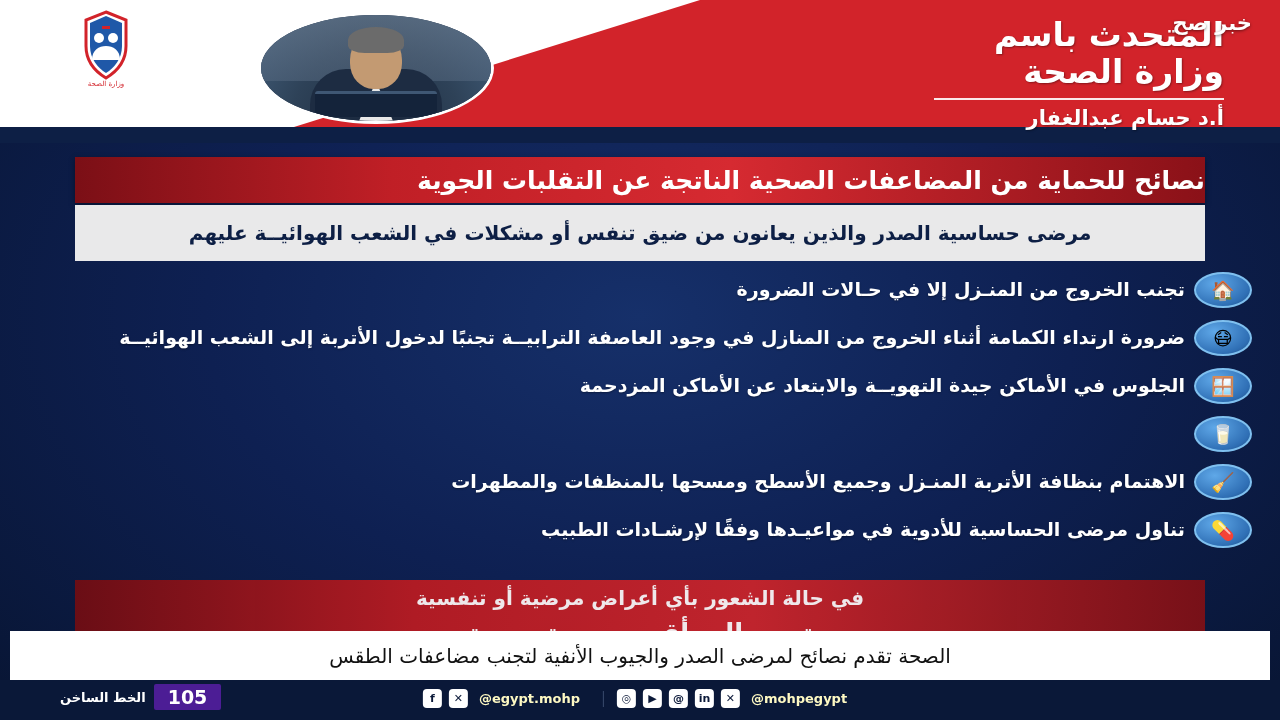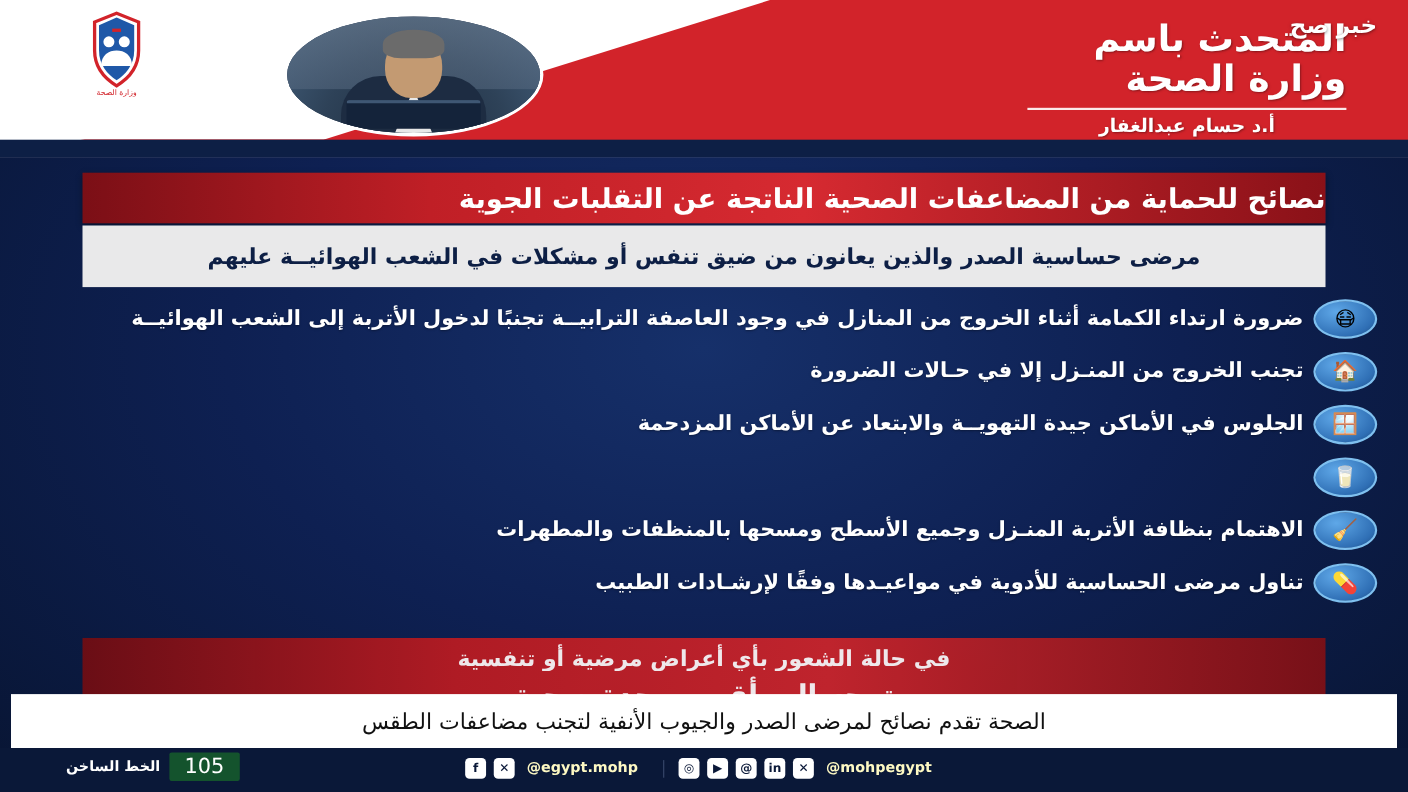--- a/index.html
+++ b/index.html
@@ -113,23 +113,22 @@
   .h-title2 {
     font-size: 33px; font-weight: bold;
     margin-top: 2px;
     text-shadow: 1px 1px 2px rgba(0,0,0,.35);
   }
   .h-divider {
     width: 290px; height: 2px; background: #ffffff;
     margin: 9px 0 7px auto; opacity: .9;
   }
   .h-name {
-    font-size: 17px; font-weight: bold;
+    font-size: 21px; font-weight: bold;
     text-shadow: 1px 1px 2px rgba(0,0,0,.35);
-    text-align: center;
   }
 
   
   .watermark {
     position: absolute; top: 11px; right: 28px;
     color: #ffffff; font-size: 21px; font-weight: bold;
     letter-spacing: 1px; z-index: 30;
     text-shadow: 0 1px 3px rgba(0,0,0,.5);
   }
 
@@ -231,22 +230,22 @@
     position: absolute; left: 0; bottom: 0;
     width: 1280px; height: 40px;
     background: #0a1838;
     z-index: 15;
   }
   .hotline {
     position: absolute; left: 60px; top: 4px;
     display: flex; align-items: center; gap: 8px;
   }
   .hotline .num {
-    background: #14532d; color: #ffffff;
-    font-size: 19px; font-weight: normal;
+    background: #4c1d95; color: #ffffff;
+    font-size: 19px; font-weight: bold;
     padding: 2px 14px; border-radius: 2px;
   }
   .hotline .lbl {
     color: #ffffff; font-size: 13px; font-weight: bold;
   }
   .socials {
     position: absolute; left: 50%; top: 9px;
     transform: translateX(-50%);
     display: flex; align-items: center; gap: 7px;
     direction: ltr;
@@ -312,30 +311,30 @@
       <span>نصائح للحماية من المضاعفات الصحية الناتجة عن التقلبات الجوية</span>
     </div>
 
     <div class="subtitle-box">
       <span>مرضى حساسية الصدر والذين يعانون من ضيق تنفس أو مشكلات في الشعب الهوائيــة عليهم</span>
     </div>
 
     <div class="tips">
 
       <div class="tip-row">
+        <div class="tip-text">تجنب الخروج من المنـزل إلا في حـالات الضرورة</div>
+        <div class="tip-icon">
+            <span>🏠</span>
+          </div>
+      </div>
+
+      <div class="tip-row">
         <div class="tip-text">ضرورة ارتداء الكمامة أثناء الخروج من المنازل في وجود العاصفة الترابيــة تجنبًا لدخول الأتربة إلى الشعب الهوائيــة</div>
         <div class="tip-icon">
             <span>😷</span>
-          </div>
-      </div>
-
-      <div class="tip-row">
-        <div class="tip-text">تجنب الخروج من المنـزل إلا في حـالات الضرورة</div>
-        <div class="tip-icon">
-            <span>🏠</span>
           </div>
       </div>
 
       <div class="tip-row">
         <div class="tip-text">الجلوس في الأماكن جيدة التهويــة والابتعاد عن الأماكن المزدحمة</div>
         <div class="tip-icon">
             <span>🪟</span>
           </div>
       </div>
 

